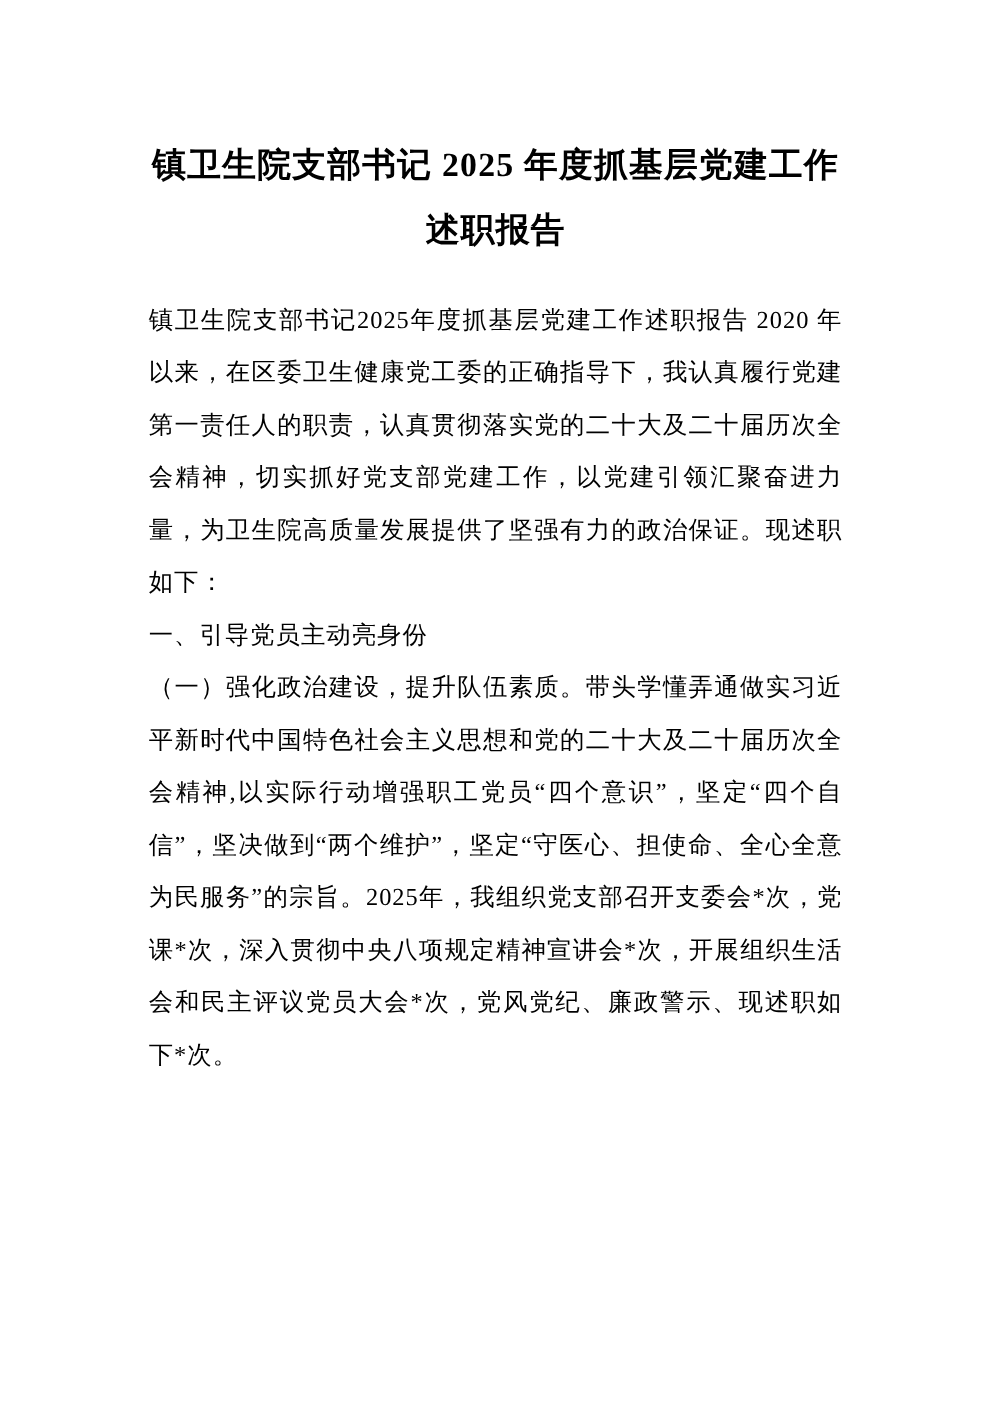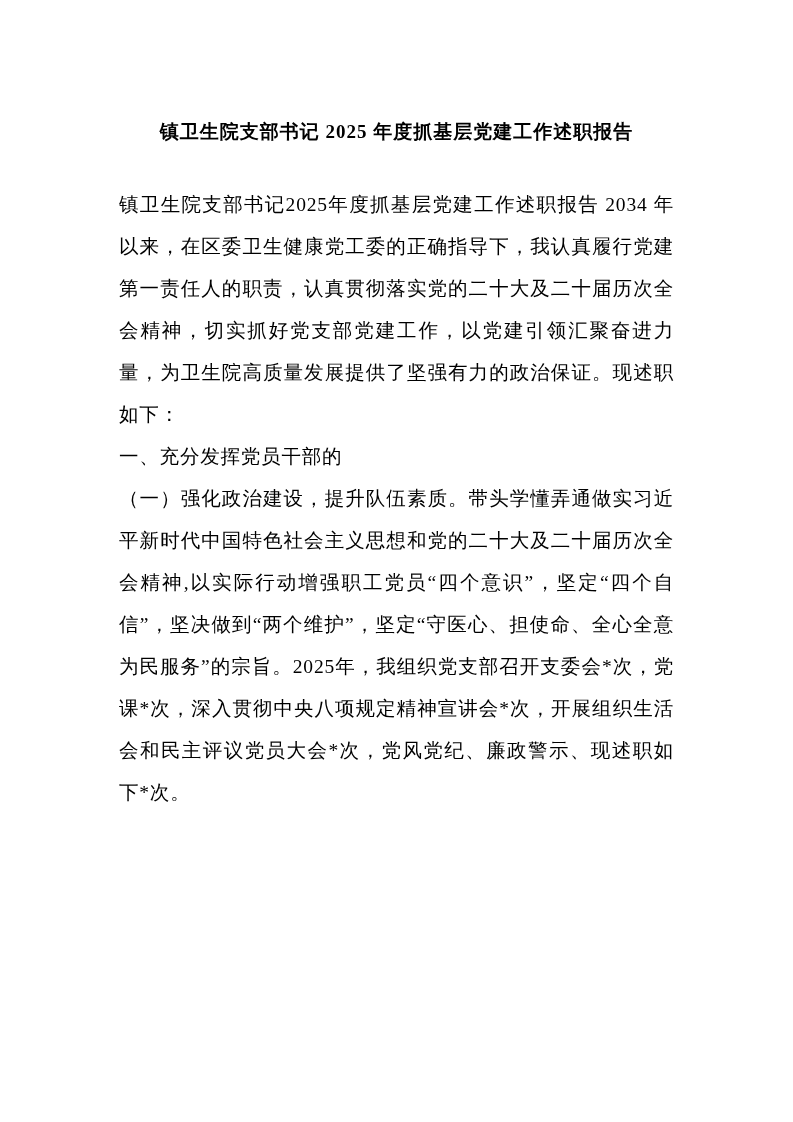--- a/index.html
+++ b/index.html
@@ -15,21 +15,21 @@
     color: #000000;
   }
   .page {
     box-sizing: border-box;
     width: 793px;
     height: 1122px;
     background: #ffffff;
     padding: 106px 119px 0 119px;
   }
   .doc-title {
-    font-size: 19px;
+    font-size: 27px;
     font-weight: bold;
     line-height: 52px;
     text-align: center;
     margin: 0 0 26px 0;
     letter-spacing: 1px;
   }
   .para {
     font-size: 19.5px;
     line-height: 42px;
     margin: 0;
@@ -38,17 +38,17 @@
     letter-spacing: 0.8px;
     word-break: break-all;
   }
 </style>
 </head>
 <body>
 
 <div class="page">
   <h1 class="doc-title">镇卫生院支部书记 2025 年度抓基层党建工作述职报告</h1>
   <div id="doc-body">
-      <p class="para">镇卫生院支部书记2025年度抓基层党建工作述职报告 2034 年以来，在区委卫生健康党工委的正确指导下，我认真履行党建第一责任人的职责，认真贯彻落实党的二十大及二十届历次全会精神，切实抓好党支部党建工作，以党建引领汇聚奋进力量，为卫生院高质量发展提供了坚强有力的政治保证。现述职如下：</p>
-      <p class="para">一、充分发挥党员干部的</p>
+      <p class="para">镇卫生院支部书记2025年度抓基层党建工作述职报告 2020 年以来，在区委卫生健康党工委的正确指导下，我认真履行党建第一责任人的职责，认真贯彻落实党的二十大及二十届历次全会精神，切实抓好党支部党建工作，以党建引领汇聚奋进力量，为卫生院高质量发展提供了坚强有力的政治保证。现述职如下：</p>
+      <p class="para">一、引导党员主动亮身份</p>
       <p class="para">（一）强化政治建设，提升队伍素质。带头学懂弄通做实习近平新时代中国特色社会主义思想和党的二十大及二十届历次全会精神,以实际行动增强职工党员“四个意识”，坚定“四个自信”，坚决做到“两个维护”，坚定“守医心、担使命、全心全意为民服务”的宗旨。2025年，我组织党支部召开支委会*次，党课*次，深入贯彻中央八项规定精神宣讲会*次，开展组织生活会和民主评议党员大会*次，党风党纪、廉政警示、现述职如下*次。</p>
     </div>
 </div>
 
 </body></html>

